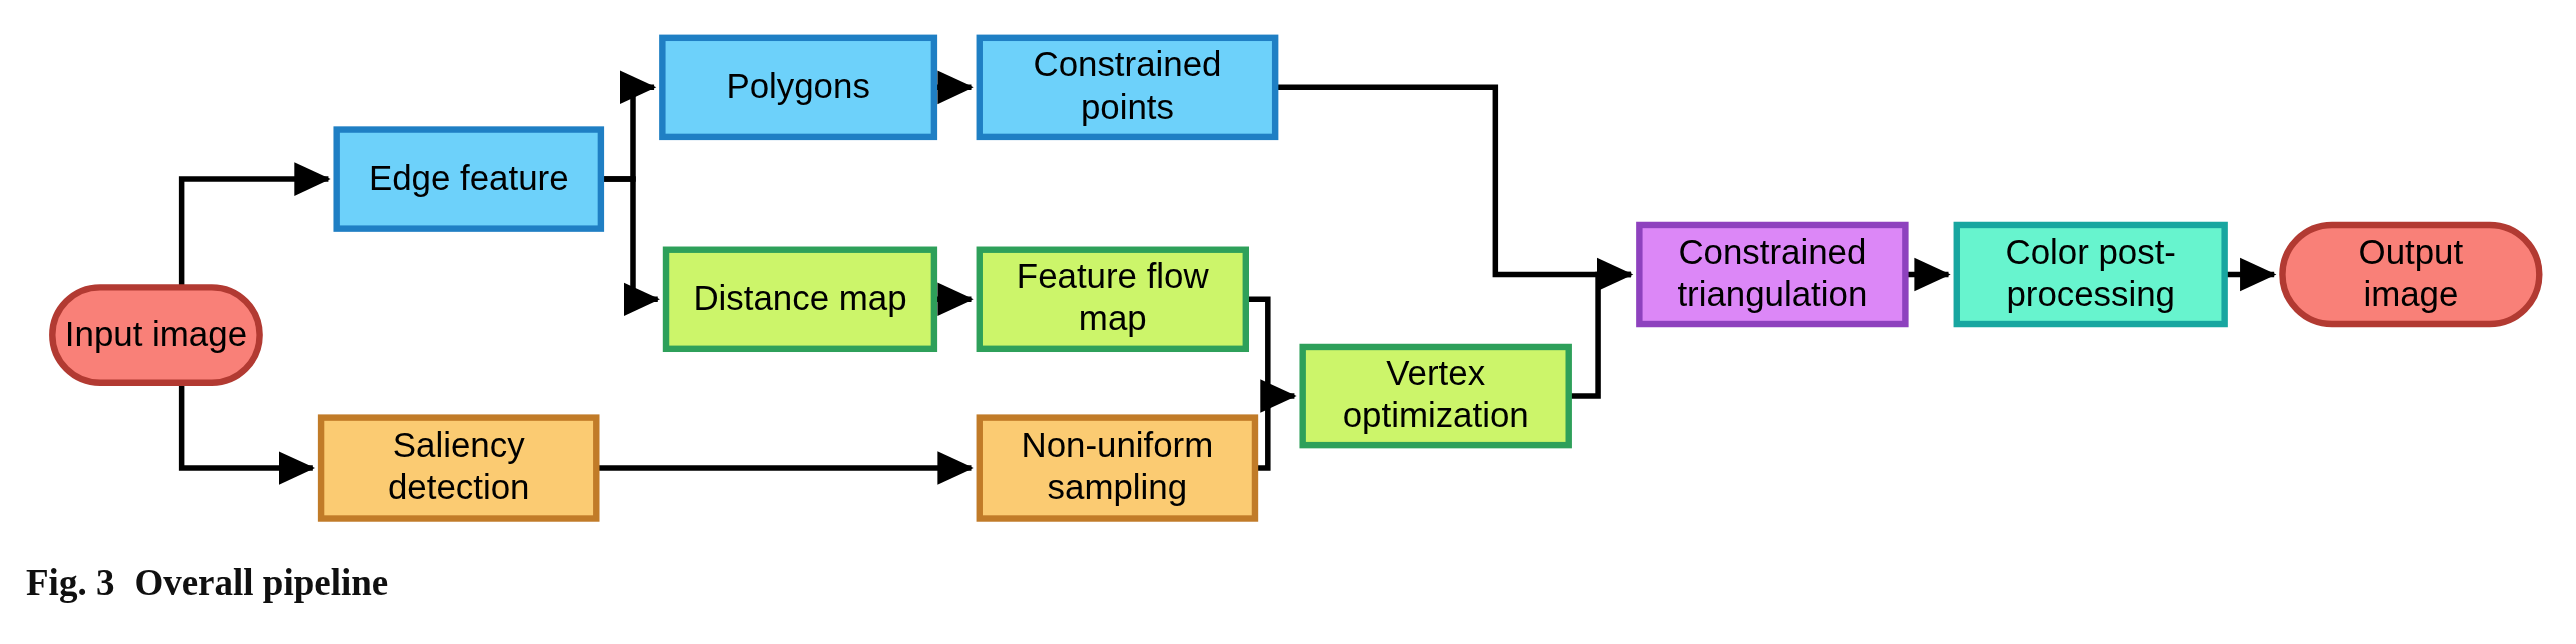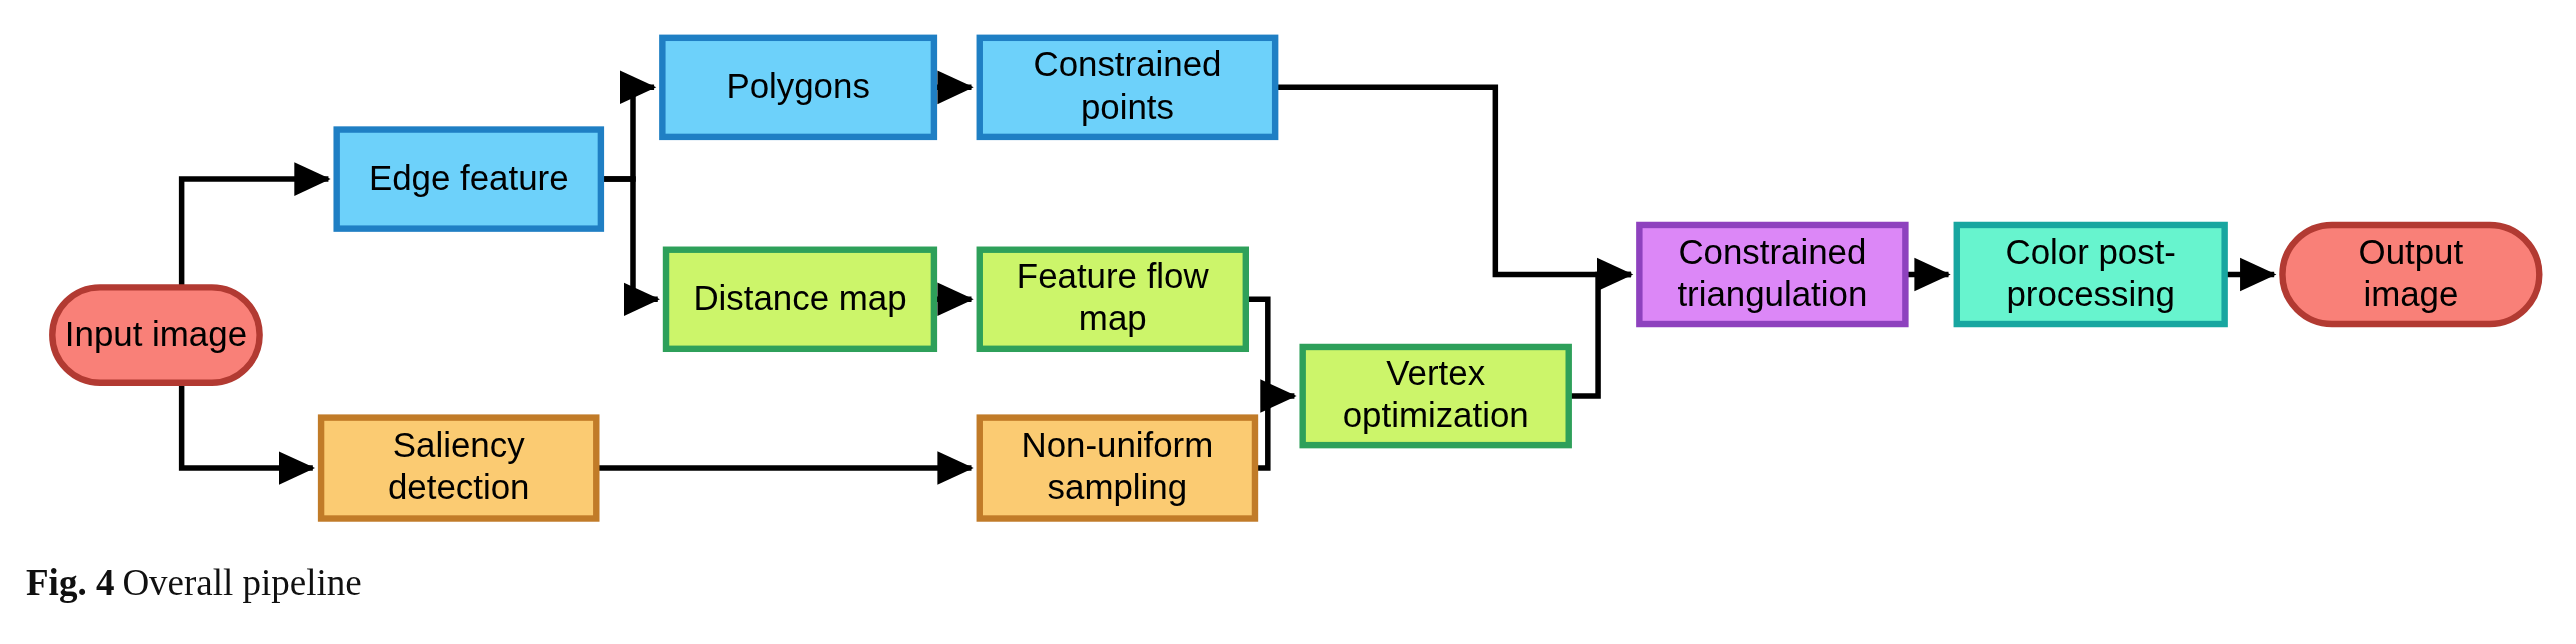--- a/index.html
+++ b/index.html
@@ -51,22 +51,22 @@
     width: 2532px;
     font-family: "Liberation Serif", serif;
     font-size: 37px;
     color: #101010;
     white-space: nowrap;
   }
   #caption .cap-fig {
     font-weight: bold;
   }
   #caption .cap-text {
-    font-weight: normal;
-    margin-left: 8px;
+    font-weight: bold;
+    margin-left: 20px;
   }
 </style>
 </head>
 <body>
 
 <div id="figure-root">
 
   <svg id="flow-svg" viewBox="0 0 2808 610">
     <defs>
       <marker id="arrowhead" markerWidth="7" markerHeight="7" refX="6.2" refY="3.5" orient="auto" markerUnits="strokeWidth">
@@ -143,17 +143,17 @@
         </g>
         <g>
           <rect class="node-shape" x="2488" y="245" width="280" height="108" rx="54" ry="54" fill="#F98078" stroke="#B23A32"></rect>
           <text class="node-label" x="2628" y="277">Output</text>
           <text class="node-label" x="2628" y="323">image</text>
         </g>
       </g>
   </svg>
 
   <div id="caption">
-    <span class="cap-fig">Fig. 4</span><span class="cap-text">Overall pipeline</span>
+    <span class="cap-fig">Fig. 3</span><span class="cap-text">Overall pipeline</span>
   </div>
 
 </div>
 
 
 </body></html>

